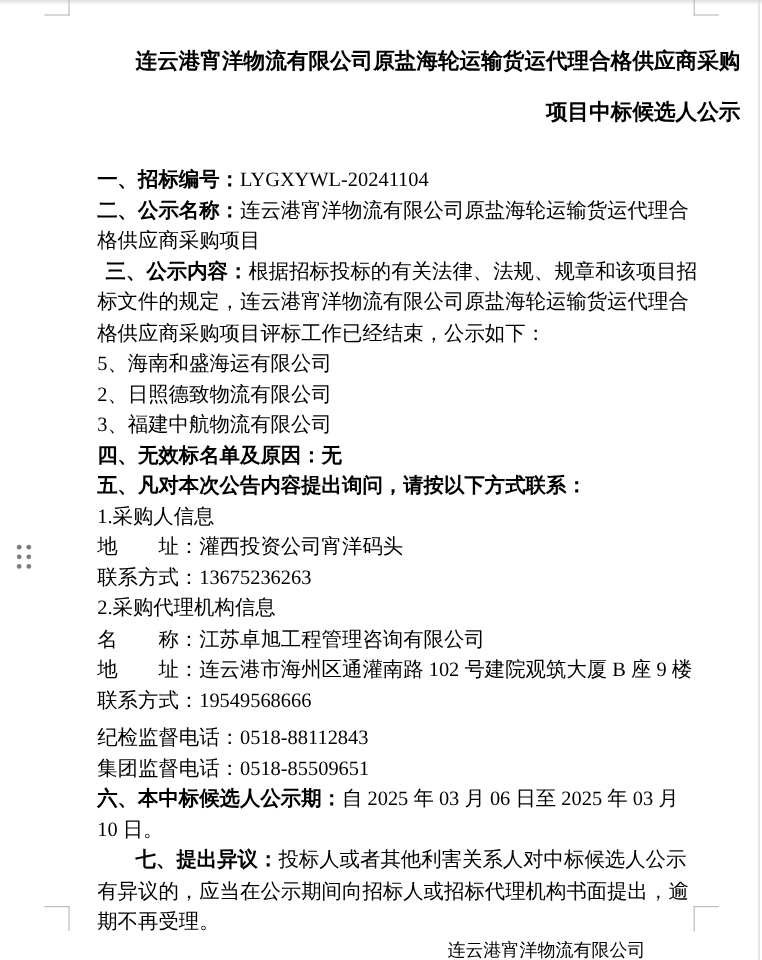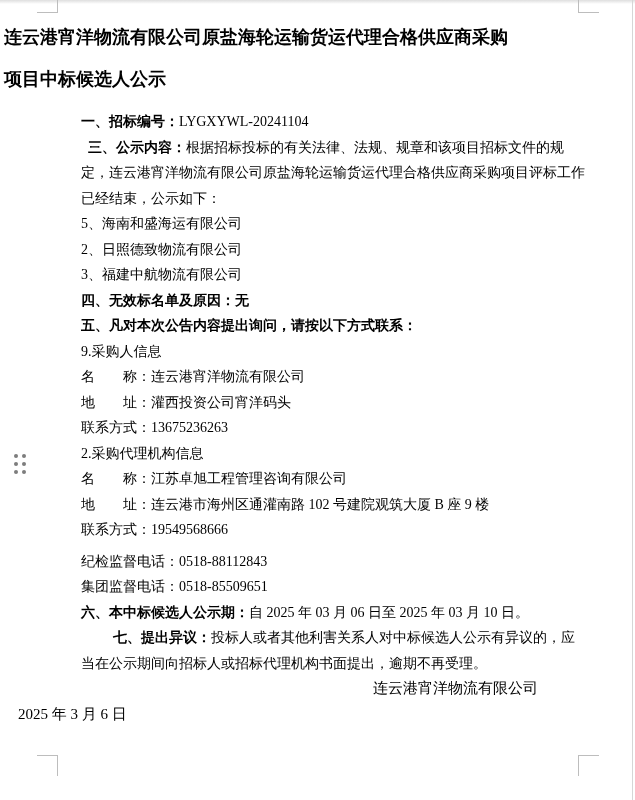--- a/index.html
+++ b/index.html
@@ -16,24 +16,24 @@
   .crop.tl{left:37px;top:0;height:12px;border-right-width:1px;border-bottom-width:1px;}
   .crop.tr{left:578px;top:0;height:12px;border-left-width:1px;border-bottom-width:1px;}
   .crop.bl{left:37px;top:755px;height:20px;border-right-width:1px;border-top-width:1px;}
   .crop.br{left:578px;top:755px;height:20px;border-left-width:1px;border-top-width:1px;}
   
   .drag-handle{position:absolute;left:14px;top:454px;width:13px;height:21px;
     display:grid;grid-template-columns:4px 4px;grid-template-rows:4px 4px 4px;
     column-gap:4px;row-gap:4px;cursor:grab;}
   .drag-handle span{width:4px;height:4px;border-radius:50%;background:#7d7d7d;display:block;}
   
-  .doc-title{margin:4px;padding-top:12px;text-align:left;
+  .doc-title{margin:18px;padding-top:12px;text-align:right;
     font-size:18px;font-weight:bold;line-height:42px;font-family:Liberation Serif, serif;}
   .doc-title div{white-space:nowrap;}
-  .content{padding:5px 50px 0 81px;font-size:14px;line-height:25.5px;}
+  .content{padding:5px 50px 0 81px;font-size:17px;line-height:25.5px;}
   .content p{margin:0;}
   .content .b{font-weight:bold;}
   .p-indent{text-indent:7px;}
   .hang{margin-left:-26px;text-indent:32px;}
   .gap-top{margin-top:6px !important;}
   .sig{width:635px;font-size:15px;line-height:25.5px;padding-left:18px;}
   .sig .company{text-align:right;padding-right:115px;}
   .sig .date{padding-right:146px;}
 </style>
 </head>
@@ -55,28 +55,28 @@
   <span></span>
 </div>
 
 <h1 class="doc-title">
   <div>连云港宵洋物流有限公司原盐海轮运输货运代理合格供应商采购</div>
   <div>项目中标候选人公示</div>
 </h1>
 
 <div class="content">
   <p><span class="b">一、招标编号：</span><span>LYGXYWL-20241104</span></p>
+  <p><span class="b">二、公示名称：</span><span>连云港宵洋物流有限公司原盐海轮运输货运代理合格供应商采购项目</span></p>
   <p class="p-indent"><span class="b">三、公示内容：</span><span>根据招标投标的有关法律、法规、规章和该项目招标文件的规定，连云港宵洋物流有限公司原盐海轮运输货运代理合格供应商采购项目评标工作已经结束，公示如下：</span></p>
   <p>5、海南和盛海运有限公司</p>
   <p>2、日照德致物流有限公司</p>
   <p>3、福建中航物流有限公司</p>
   <p><span class="b">四、无效标名单及原因：无</span></p>
   <p><span class="b">五、凡对本次公告内容提出询问，请按以下方式联系：</span></p>
-  <p>9.采购人信息</p>
-  <p>名　　称：连云港宵洋物流有限公司</p>
+  <p>1.采购人信息</p>
   <p>地　　址：灌西投资公司宵洋码头</p>
   <p>联系方式：13675236263</p>
   <p>2.采购代理机构信息</p>
   <p>名　　称：江苏卓旭工程管理咨询有限公司</p>
   <p>地　　址：连云港市海州区通灌南路 102 号建院观筑大厦 B 座 9 楼</p>
   <p>联系方式：19549568666</p>
   <p class="gap-top">纪检监督电话：0518-88112843</p>
   <p>集团监督电话：0518-85509651</p>
   <p><span class="b">六、本中标候选人公示期：</span><span>自 2025 年 03 月 06 日至 2025 年 03 月 10 日。</span></p>
   <p class="hang"><span class="b">七、提出异议：</span><span>投标人或者其他利害关系人对中标候选人公示有异议的，应当在公示期间向招标人或招标代理机构书面提出，逾期不再受理。</span></p>

